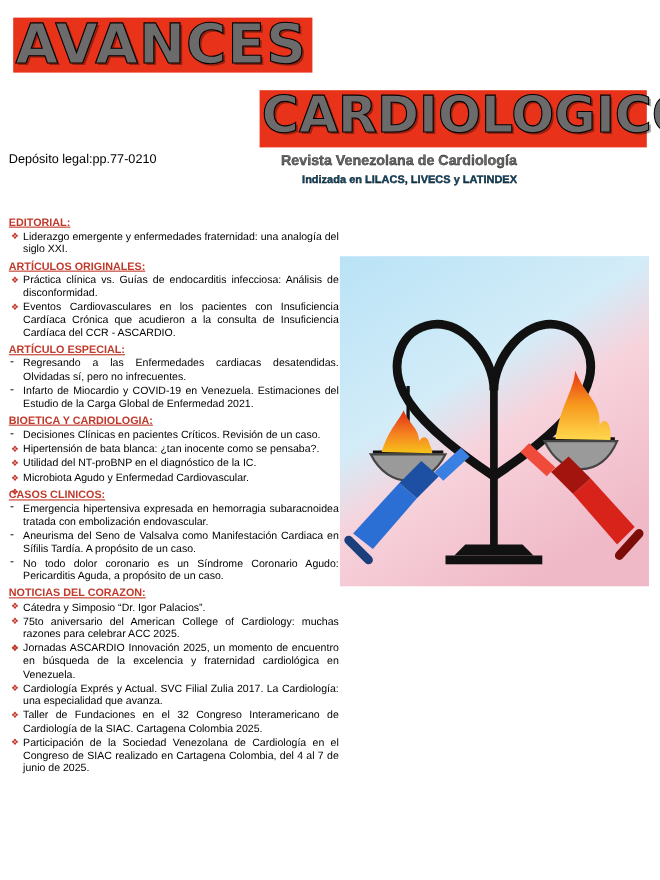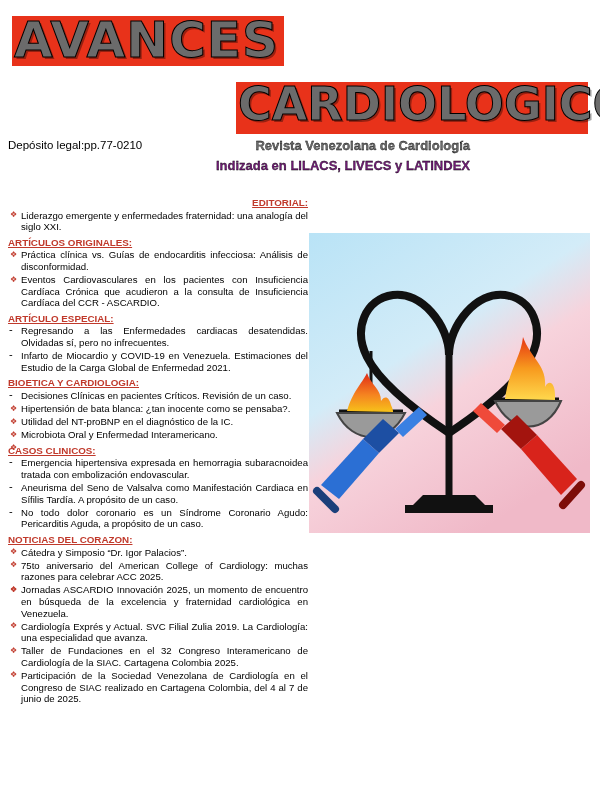--- a/index.html
+++ b/index.html
@@ -79,23 +79,23 @@
     font-size: 13px;
     font-weight: bold;
     color: #6b6b6b;
     -webkit-text-stroke: .3px #000;
     text-align: left;
   }
   .subtitle-2 {
     position: absolute;
     right: 14px;
     top: 158px;
-    font-size: 13px;
-    font-weight: bold;
-    color: #701a75;
+    font-size: 10px;
+    font-weight: bold;
+    color: #0c4a6e;
     -webkit-text-stroke: .3px #000;
     text-align: right;
   }
 
   
   .content {
     position: relative;
     width: 600px;
     height: 615px;
   }
@@ -108,21 +108,21 @@
     line-height: 11.6px;
   }
   .sec-head {
     font-size: 9.8px;
     font-weight: bold;
     text-decoration: underline;
     color: #c0392b;
     margin-top: 4px;
     margin-bottom: 1px;
   }
-  .sec-head.first { margin-top: 0; text-align: right; }
+  .sec-head.first { margin-top: 0; }
   .items { margin: 0; padding: 0; list-style: none; }
   .item {
     position: relative;
     padding-left: 13px;
     margin-bottom: 1.5px;
     text-align: justify;
   }
   .item .bullet {
     position: absolute;
     left: 2px;
@@ -177,36 +177,36 @@
         <li class="item dash"><span class="bullet">-</span><span>Regresando a las Enfermedades cardiacas desatendidas. Olvidadas sí, pero no infrecuentes.</span></li>
         <li class="item dash"><span class="bullet">-</span><span>Infarto de Miocardio y COVID-19 en Venezuela. Estimaciones del Estudio de la Carga Global de Enfermedad 2021.</span></li>
       </ul>
       <div class="sec-head">BIOETICA Y CARDIOLOGIA:</div>
       <ul class="items">
         <li class="item dash"><span class="bullet">-</span><span>Decisiones Clínicas en pacientes Críticos. Revisión de un caso.</span></li>
       </ul>
       <ul class="items">
         <li class="item "><span class="bullet">❖</span><span>Hipertensión de bata blanca: ¿tan inocente como se pensaba?.</span></li>
         <li class="item "><span class="bullet">❖</span><span>Utilidad del NT-proBNP en el diagnóstico de la IC.</span></li>
-        <li class="item "><span class="bullet">❖</span><span>Microbiota Oral y Enfermedad Interamericano.</span></li>
+        <li class="item "><span class="bullet">❖</span><span>Microbiota Agudo y Enfermedad Cardiovascular.</span></li>
         <li class="item "><span class="bullet">❖</span></li>
       </ul>
       <div class="sec-head">CASOS CLINICOS:</div>
       <ul class="items">
         <li class="item dash"><span class="bullet">-</span><span>Emergencia hipertensiva expresada en hemorragia subaracnoidea tratada con embolización endovascular.</span></li>
         <li class="item dash"><span class="bullet">-</span><span>Aneurisma del Seno de Valsalva como Manifestación Cardiaca en Sífilis Tardía. A propósito de un caso.</span></li>
         <li class="item dash"><span class="bullet">-</span><span>No todo dolor coronario es un Síndrome Coronario Agudo: Pericarditis Aguda, a propósito de un caso.</span></li>
       </ul>
       <div class="sec-head">NOTICIAS DEL CORAZON:</div>
       <ul class="items">
         <li class="item "><span class="bullet">❖</span><span>Cátedra y Simposio “Dr. Igor Palacios”.</span></li>
         <li class="item "><span class="bullet">❖</span><span>75to aniversario del American College of Cardiology: muchas razones para celebrar ACC 2025.</span></li>
         <li class="item "><span class="bullet">❖</span></li>
         <li class="item "><span class="bullet">❖</span><span>Jornadas ASCARDIO Innovación 2025, un momento de encuentro en búsqueda de la excelencia y fraternidad cardiológica en Venezuela.</span></li>
-        <li class="item "><span class="bullet">❖</span><span>Cardiología Exprés y Actual. SVC Filial Zulia 2019.  La Cardiología: una especialidad que avanza.</span></li>
+        <li class="item "><span class="bullet">❖</span><span>Cardiología Exprés y Actual. SVC Filial Zulia 2017.  La Cardiología: una especialidad que avanza.</span></li>
         <li class="item "><span class="bullet">❖</span><span>Taller de Fundaciones en el 32 Congreso Interamericano de Cardiología de la SIAC. Cartagena Colombia 2025.</span></li>
         <li class="item "><span class="bullet">❖</span><span>Participación de la Sociedad Venezolana de Cardiología en el Congreso de SIAC realizado en Cartagena Colombia, del 4 al 7 de junio de 2025.</span></li>
       </ul>
     </div>
 
   <div class="illus">
     <svg width="281" height="300" viewBox="0 0 281 300" xmlns="http://www.w3.org/2000/svg">
       <defs>
         <linearGradient id="bg" x1="0" y1="0" x2="0.6" y2="1">
           <stop offset="0%" stop-color="#b9e3f6"></stop>

